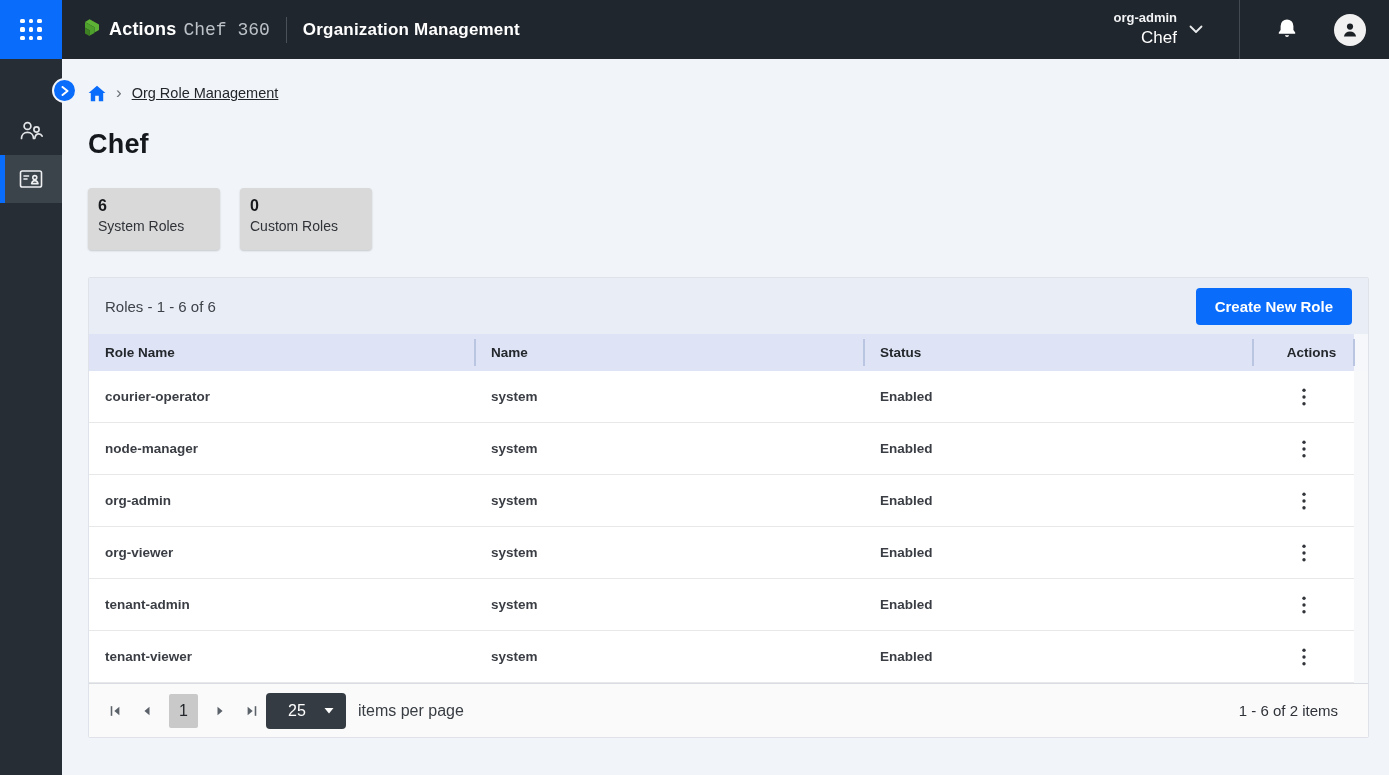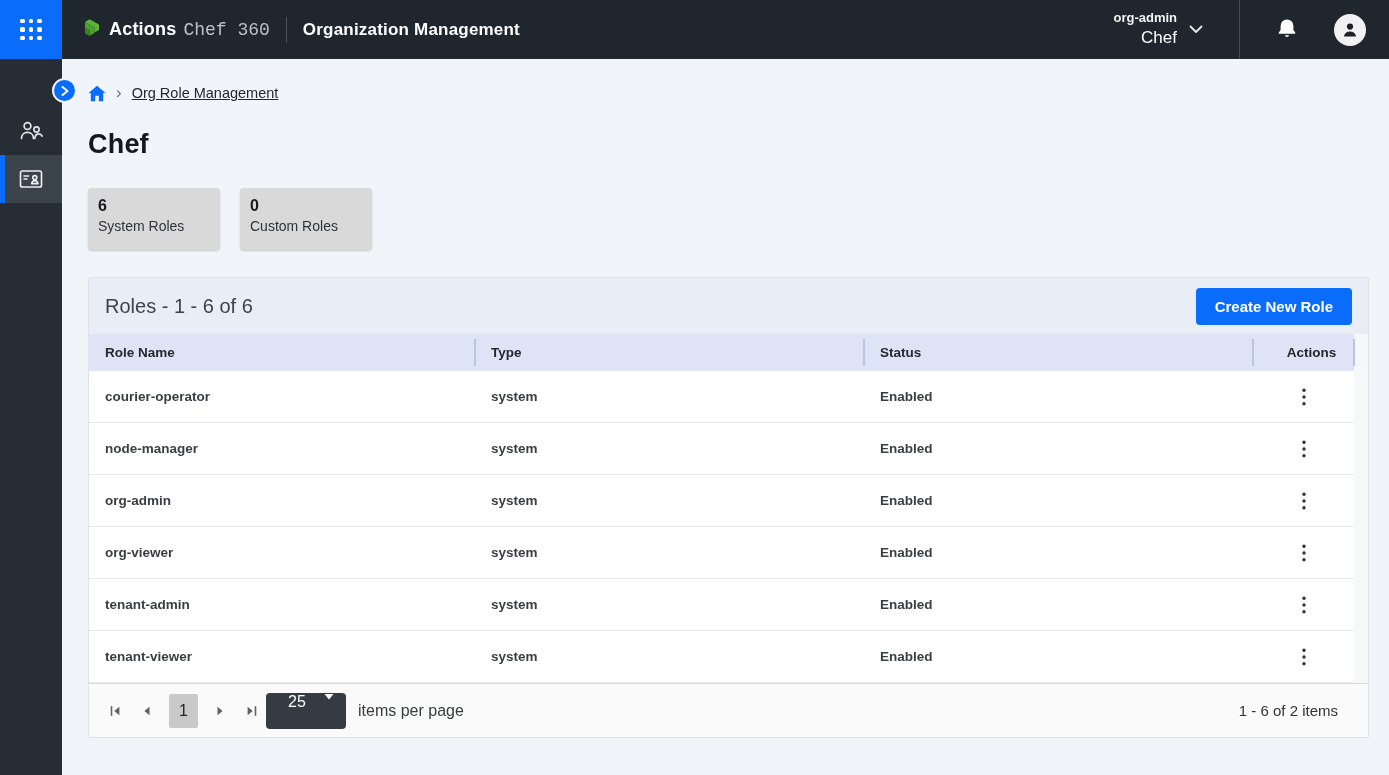--- a/index.html
+++ b/index.html
@@ -78,21 +78,21 @@
   }
   .stat-value { font-size: 16px; font-weight: 700; color: #17191c; }
   .stat-label { font-size: 14px; color: #2f3338; margin-top: 3px; }
 
   
   .table-card {
     margin-top: 27px; width: 1281px; background: #fff;
     border: 1px solid #dfe2e8; border-radius: 2px;
   }
   .toolbar { height: 56px; background: #e9edf5; display: flex; align-items: center; padding: 0 16px; }
-  .toolbar-title { font-size: 20px; color: #3e4249; }
+  .toolbar-title { font-size: 15px; color: #3e4249; }
   .create-btn {
     margin-left: auto; height: 37px; padding: 0 19px; background: #0a6cfb; color: #fff;
     font-family: "Liberation Sans", sans-serif; font-weight: 700; font-size: 15px;
     border: none; border-radius: 4px; cursor: pointer;
   }
 
   .thead { display: grid; grid-template-columns: 386px 389px 389px 101px 1fr; height: 37px; background: #dee4f5; }
   .th {
     display: flex; align-items: center; padding-left: 16px;
     font-size: 13.5px; font-weight: 700; color: #24282d; position: relative; cursor: pointer;
@@ -116,21 +116,21 @@
     display: flex; align-items: center; padding: 0 30px 0 18px;
   }
   .pager { display: flex; align-items: center; gap: 15px; }
   .pg-btn { width: 16px; height: 20px; display: grid; place-items: center; background: transparent; border: none; cursor: pointer; }
   .page-box {
     width: 29px; height: 34px; background: #c9c9c9; border-radius: 2px;
     display: grid; place-items: center; font-size: 16px; color: #23272b; cursor: pointer;
   }
   .size-dd {
     margin-left: 6px; width: 80px; height: 36px; background: #343b42; border-radius: 4px;
-    color: #fff; display: flex; align-items: flex-start; padding: 0 12px 0 16px; cursor: pointer;
+    color: #fff; display: flex; align-items: center; padding: 0 12px 0 16px; cursor: pointer;
   }
   .size-val { font-size: 16px; flex: 1; text-align: left; padding-left: 6px; }
   .ipp-label { margin-left: 12px; font-size: 16px; color: #383d43; }
   .range-label { margin-left: auto; font-size: 15px; color: #2f3339; }
 
   svg { display: block; }
 </style>
 </head>
 <body>
 
@@ -254,21 +254,21 @@
 
   <section class="table-card">
 
     <div class="toolbar">
       <span class="toolbar-title">Roles - 1 - 6 of 6</span>
       <button class="create-btn">Create New Role</button>
     </div>
 
     <div class="thead">
       <div class="th">Role Name</div>
-      <div class="th sep">Type</div>
+      <div class="th sep">Name</div>
       <div class="th sep">Status</div>
       <div class="th sep th-actions">Actions</div>
       <div class="th-spacer"></div>
     </div>
 
     <div class="tbody">
       <div class="rows-col">
   <div class="row">
     <div class="cell">courier-operator</div>
     <div class="cell">system</div>

